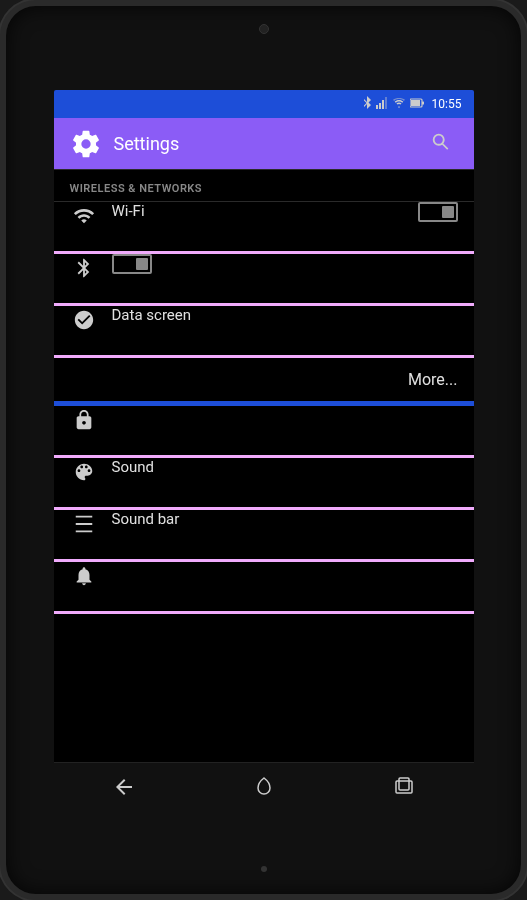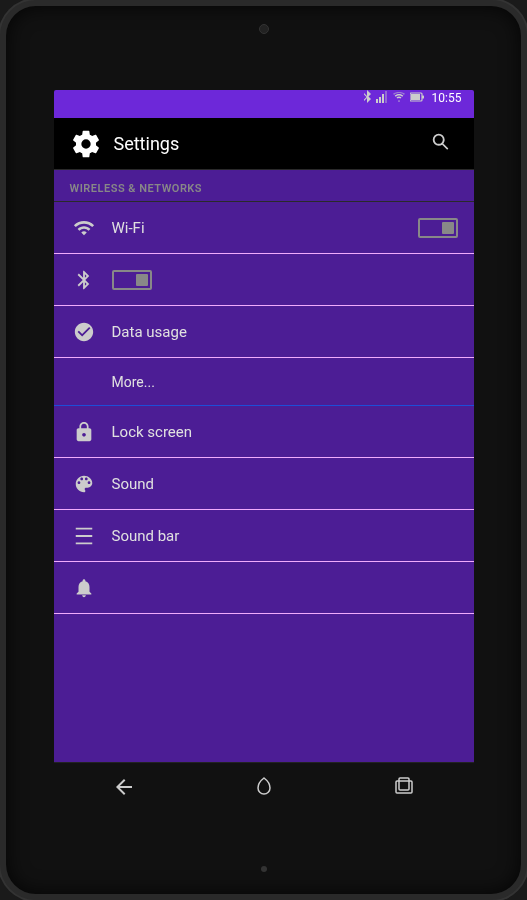--- a/index.html
+++ b/index.html
@@ -45,45 +45,45 @@
       height: 720px;
       background: #1a1a1a;
       overflow: hidden;
       display: flex;
       flex-direction: column;
       border-radius: 2px;
     }
 
     
     .status-bar {
-      background: #6d28d9;
+      background: #1d4ed8;
       height: 28px;
       display: flex;
-      align-items: flex-start;
+      align-items: center;
       justify-content: flex-end;
       padding: 0 12px;
       flex-shrink: 0;
     }
 
     .status-icons {
       display: flex;
       align-items: center;
       gap: 4px;
       color: #fff;
       font-size: 11px;
     }
 
     .status-icon {
       font-size: 10px;
       color: #ccc;
     }
 
     
     .app-bar {
-      background: #000000;
+      background: #8b5cf6;
       height: 52px;
       display: flex;
       align-items: center;
       padding: 0 16px;
       flex-shrink: 0;
       border-bottom: 1px solid #2a2a2a;
     }
 
     .app-bar-icon {
       width: 32px;
@@ -108,44 +108,43 @@
       border: none;
       cursor: pointer;
       padding: 6px;
       color: #ccc;
     }
 
     
     .settings-content {
       flex: 1;
       overflow-y: auto;
-      background: #4c1d95;
+      background: #000000;
     }
 
     .settings-content::-webkit-scrollbar {
       width: 2px;
     }
 
     .section-header {
       padding: 12px 16px 6px 16px;
       color: #888;
       font-size: 11px;
       font-weight: 600;
       letter-spacing: 0.5px;
       text-transform: uppercase;
       border-bottom: 1px solid #2a2a2a;
       margin-bottom: 0;
     }
 
     .settings-item {
       display: flex;
-      align-items: center;
       padding: 0 16px;
       height: 52px;
-      border-bottom: 1px solid #f0abfc;
+      border-bottom: 3px solid #f0abfc;
       cursor: pointer;
       position: relative;
     }
 
     .item-icon {
       width: 28px;
       height: 28px;
       margin-right: 14px;
       display: flex;
       align-items: center;
@@ -185,24 +184,25 @@
       height: 12px;
       background: #888;
       border-radius: 1px;
     }
 
     .more-item {
       display: flex;
       align-items: center;
       padding: 0 16px 0 58px;
       height: 48px;
-      border-bottom: 1px solid #1d4ed8;
+      border-bottom: 5px solid #1d4ed8;
       cursor: pointer;
       color: #e0e0e0;
-      font-size: 14px;
+      font-size: 16px;
+      justify-content: flex-end;
     }
 
     
     .nav-bar {
       background: #111;
       height: 48px;
       display: flex;
       align-items: center;
       justify-content: space-around;
       flex-shrink: 0;
@@ -314,36 +314,35 @@
         </div>
         <div class="toggle-switch"></div>
       </div>
 
       <div class="settings-item">
         <div class="item-icon">
           <svg viewBox="0 0 24 24">
               <path d="M12 2C6.48 2 2 6.48 2 12s4.48 10 10 10 10-4.48 10-10S17.52 2 12 2zm-2 15l-5-5 1.41-1.41L10 14.17l7.59-7.59L19 8l-9 9z"></path>
             </svg>
         </div>
-        <span class="item-label">Data usage</span>
+        <span class="item-label">Data screen</span>
       </div>
 
       <div class="more-item">
         <span>More...</span>
       </div>
 
 
 
       <div class="settings-item">
         <div class="item-icon">
           <svg viewBox="0 0 24 24">
               <path d="M18 8h-1V6c0-2.76-2.24-5-5-5S7 3.24 7 6v2H6c-1.1 0-2 .9-2 2v10c0 1.1.9 2 2 2h12c1.1 0 2-.9 2-2V10c0-1.1-.9-2-2-2zm-6 9c-1.1 0-2-.9-2-2s.9-2 2-2 2 .9 2 2-.9 2-2 2zm3.1-9H8.9V6c0-1.71 1.39-3.1 3.1-3.1 1.71 0 3.1 1.39 3.1 3.1v2z"></path>
             </svg>
         </div>
-        <span class="item-label">Lock screen</span>
       </div>
 
       <div class="settings-item">
         <div class="item-icon">
           <svg viewBox="0 0 24 24">
               <path d="M12 3c-4.97 0-9 4.03-9 9s4.03 9 9 9c.83 0 1.5-.67 1.5-1.5 0-.39-.15-.74-.39-1.01-.23-.26-.38-.61-.38-.99 0-.83.67-1.5 1.5-1.5H16c2.76 0 5-2.24 5-5 0-4.42-4.03-8-9-8zm-5.5 9c-.83 0-1.5-.67-1.5-1.5S5.67 9 6.5 9 8 9.67 8 10.5 7.33 12 6.5 12zm3-4C8.67 8 8 7.33 8 6.5S8.67 5 9.5 5s1.5.67 1.5 1.5S10.33 8 9.5 8zm5 0c-.83 0-1.5-.67-1.5-1.5S13.67 5 14.5 5s1.5.67 1.5 1.5S15.33 8 14.5 8zm3 4c-.83 0-1.5-.67-1.5-1.5S16.67 9 17.5 9s1.5.67 1.5 1.5-.67 1.5-1.5 1.5z"></path>
             </svg>
         </div>
         <span class="item-label">Sound</span>
       </div>

